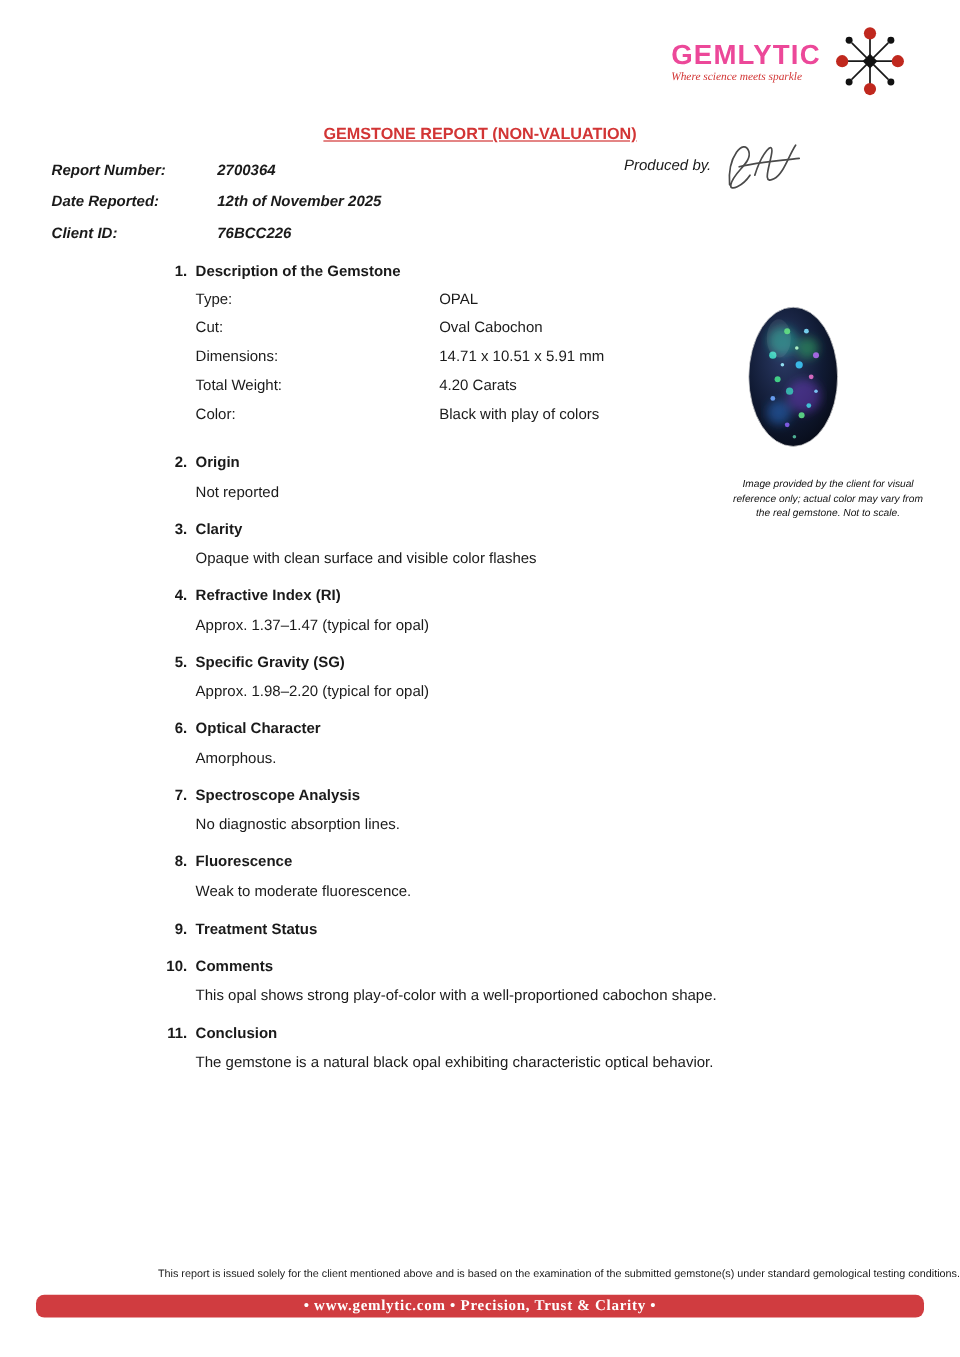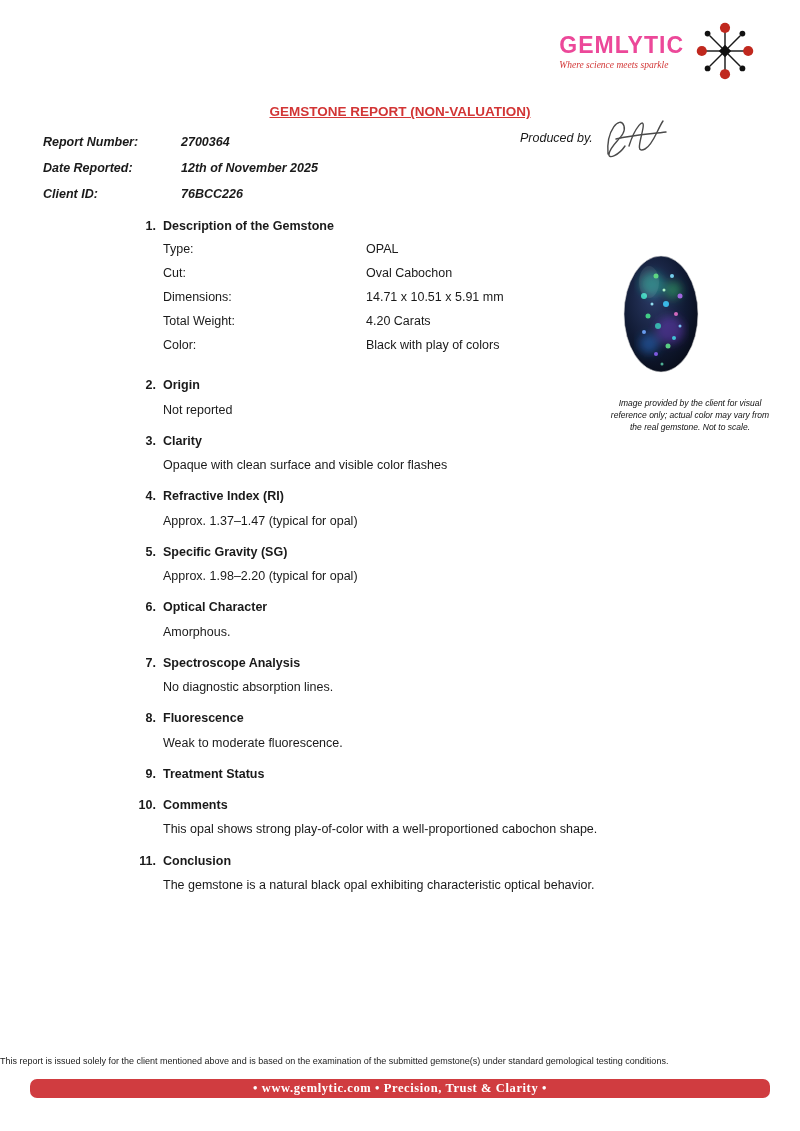--- a/index.html
+++ b/index.html
@@ -43,21 +43,21 @@
   .desc-row{display:flex;height:24px;align-items:flex-start;font-size:12.5px;}
   .desc-label{width:203px;}
   
   .gem-photo{position:absolute;top:254px;left:622px;}
   .gem-caption{
     position:absolute;top:386px;left:606px;width:168px;
     font-size:8.5px;font-style:italic;text-align:center;line-height:1.4;color:#111;margin-top:12px;
   }
   
   .disclaimer{
-    position:absolute;top:1056px;left:0;width:100%;text-align:left;
+    position:absolute;top:1056px;left:0;width:100%;text-align:right;
     font-size:9px;color:#1a1a1a;
   }
   .footer-bar{
     position:absolute;top:1079px;left:30px;right:30px;height:19px;border-radius:7px;
     background:var(--bar-red);color:#ffffff;display:flex;align-items:center;justify-content:center;
     font-family:"Liberation Serif",serif;font-size:12.5px;font-weight:bold;letter-spacing:0.6px;
   }
 </style>
 </head>
 <body>

